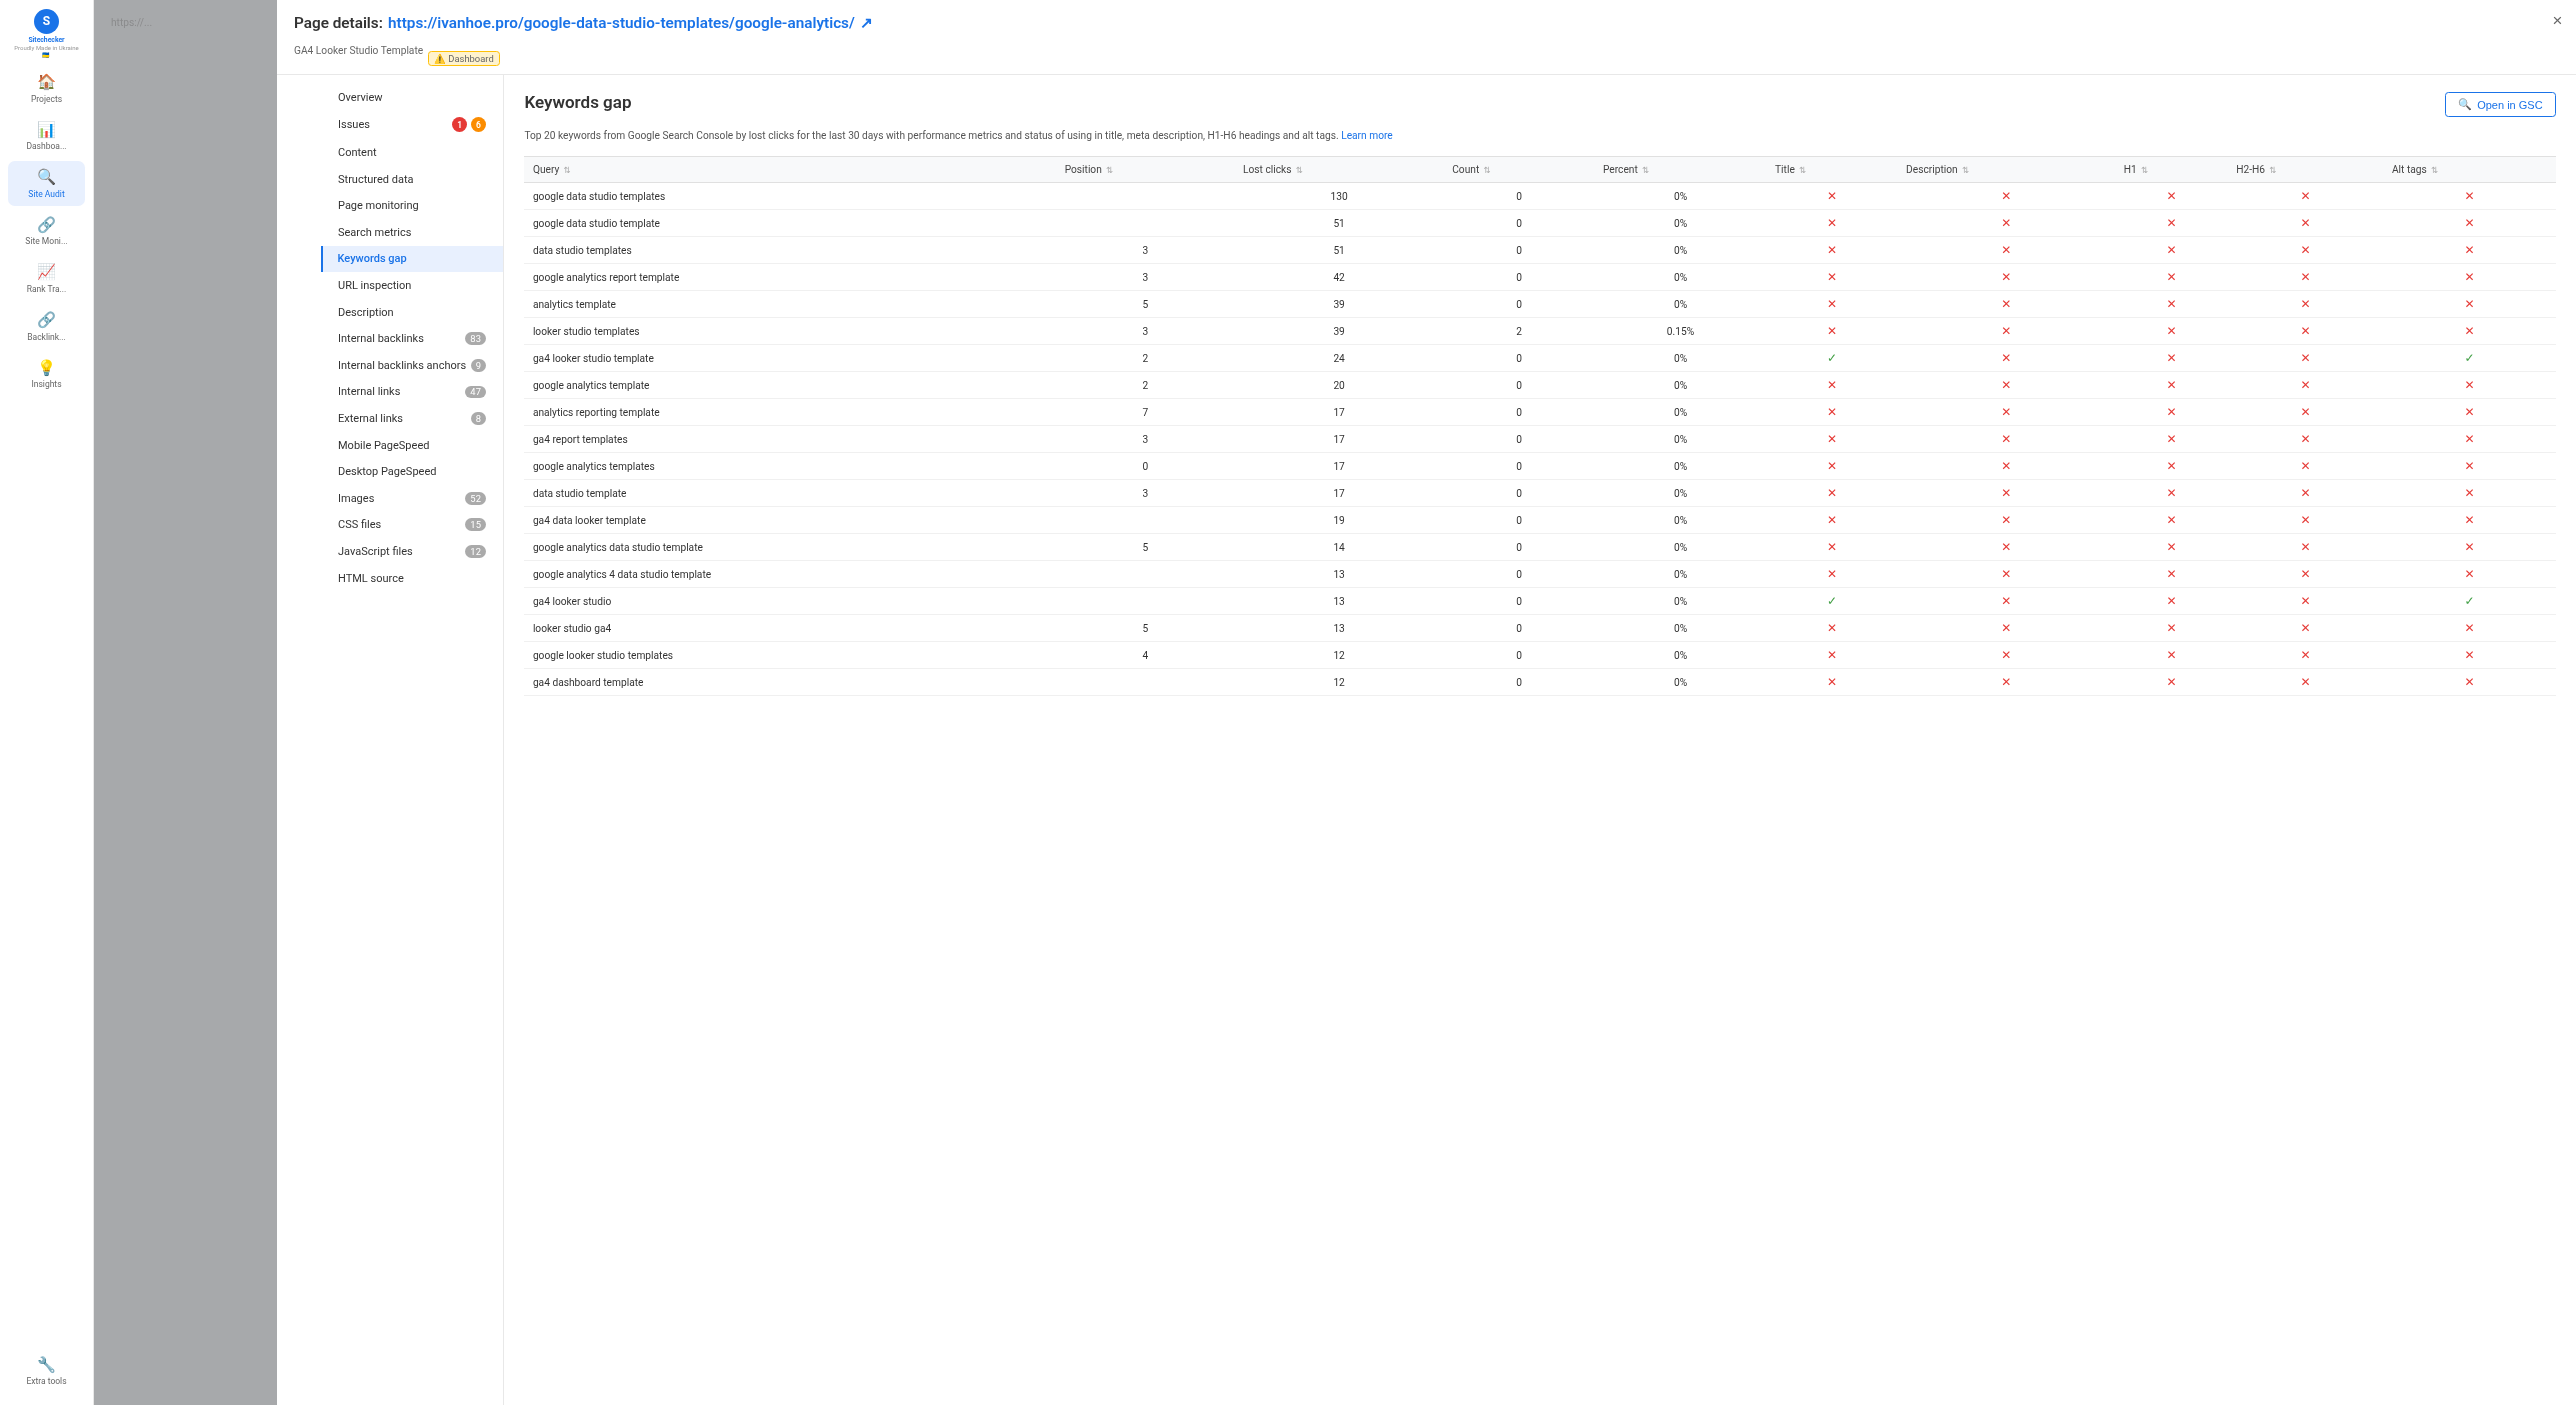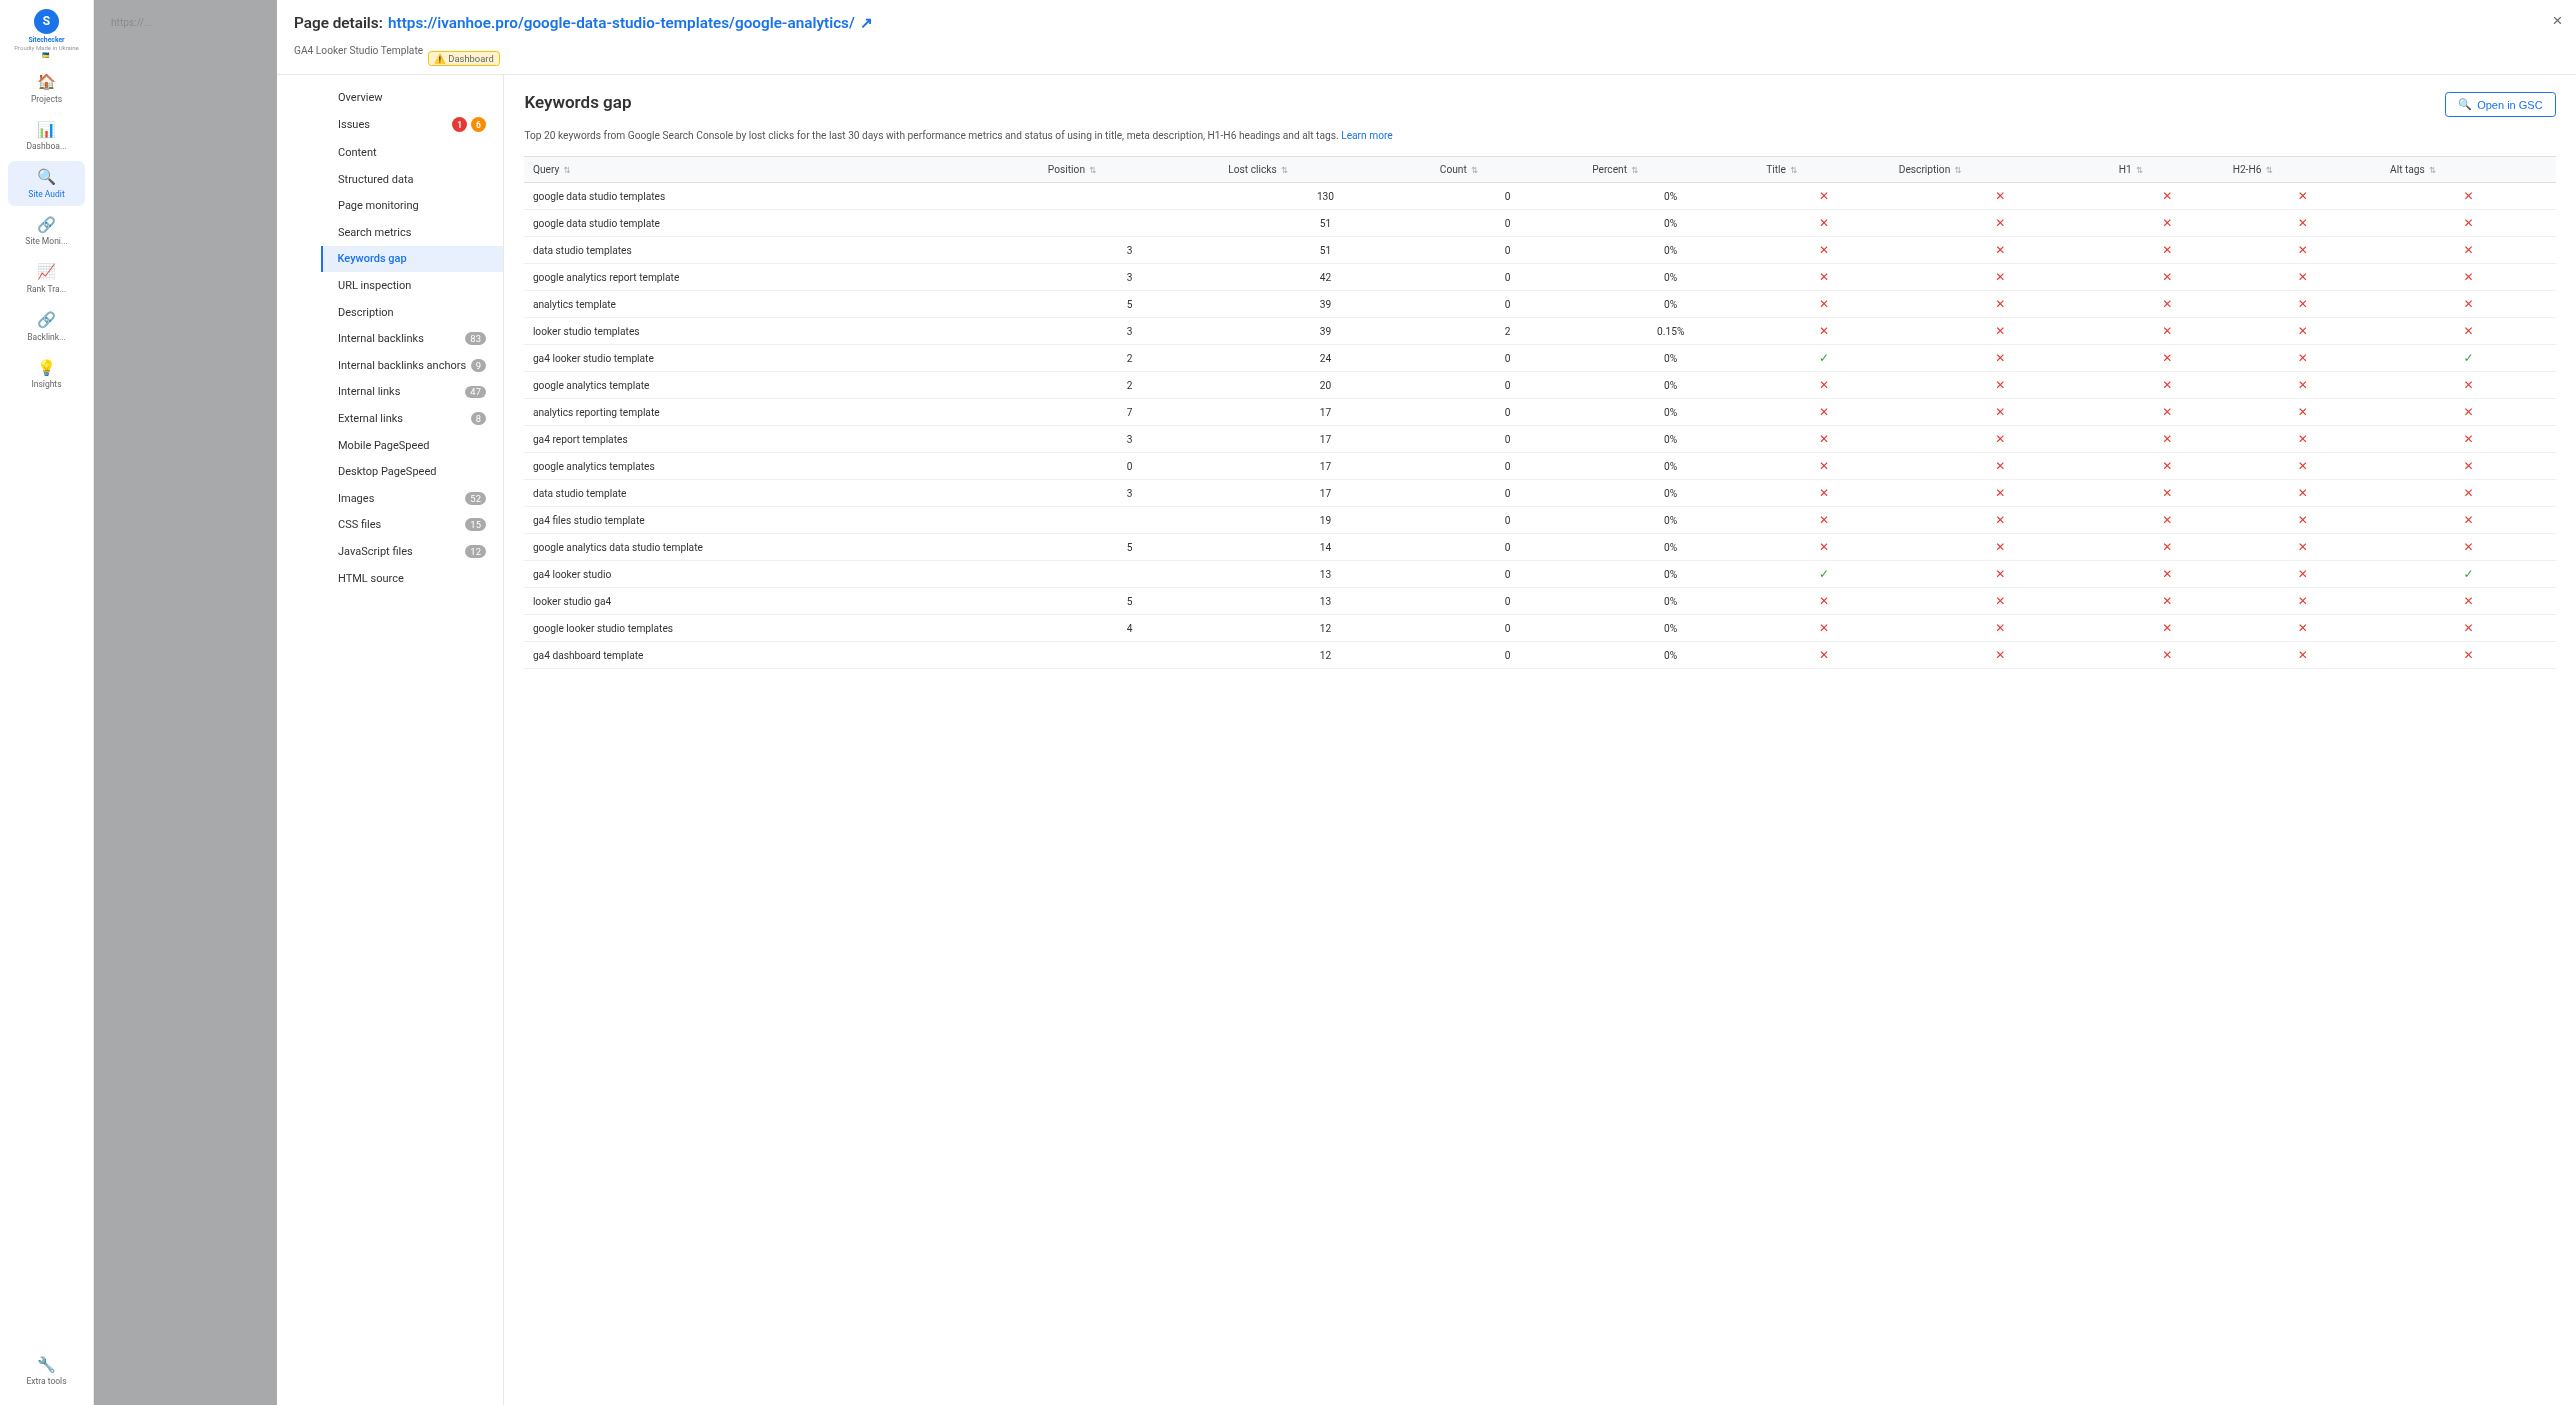--- a/index.html
+++ b/index.html
@@ -410,35 +410,47 @@
                     <td class="col-num">17</td>
                     <td class="col-num">0</td>
                     <td class="col-num">0%</td>
                     <td class="col-status"><span class="x-mark">✕</span></td>
                     <td class="col-status"><span class="x-mark">✕</span></td>
                     <td class="col-status"><span class="x-mark">✕</span></td>
                     <td class="col-status"><span class="x-mark">✕</span></td>
                     <td class="col-status"><span class="x-mark">✕</span></td>
                   </tr>
                   <tr>
-                    <td class="col-query">ga4 files studio template</td>
+                    <td class="col-query">ga4 data looker template</td>
                     <td class="col-num"></td>
                     <td class="col-num">19</td>
                     <td class="col-num">0</td>
                     <td class="col-num">0%</td>
                     <td class="col-status"><span class="x-mark">✕</span></td>
                     <td class="col-status"><span class="x-mark">✕</span></td>
                     <td class="col-status"><span class="x-mark">✕</span></td>
                     <td class="col-status"><span class="x-mark">✕</span></td>
                     <td class="col-status"><span class="x-mark">✕</span></td>
                   </tr>
                   <tr>
                     <td class="col-query">google analytics data studio template</td>
                     <td class="col-num">5</td>
                     <td class="col-num">14</td>
+                    <td class="col-num">0</td>
+                    <td class="col-num">0%</td>
+                    <td class="col-status"><span class="x-mark">✕</span></td>
+                    <td class="col-status"><span class="x-mark">✕</span></td>
+                    <td class="col-status"><span class="x-mark">✕</span></td>
+                    <td class="col-status"><span class="x-mark">✕</span></td>
+                    <td class="col-status"><span class="x-mark">✕</span></td>
+                  </tr>
+                  <tr>
+                    <td class="col-query">google analytics 4 data studio template</td>
+                    <td class="col-num"></td>
+                    <td class="col-num">13</td>
                     <td class="col-num">0</td>
                     <td class="col-num">0%</td>
                     <td class="col-status"><span class="x-mark">✕</span></td>
                     <td class="col-status"><span class="x-mark">✕</span></td>
                     <td class="col-status"><span class="x-mark">✕</span></td>
                     <td class="col-status"><span class="x-mark">✕</span></td>
                     <td class="col-status"><span class="x-mark">✕</span></td>
                   </tr>
                   <tr>
                     <td class="col-query">ga4 looker studio</td>

